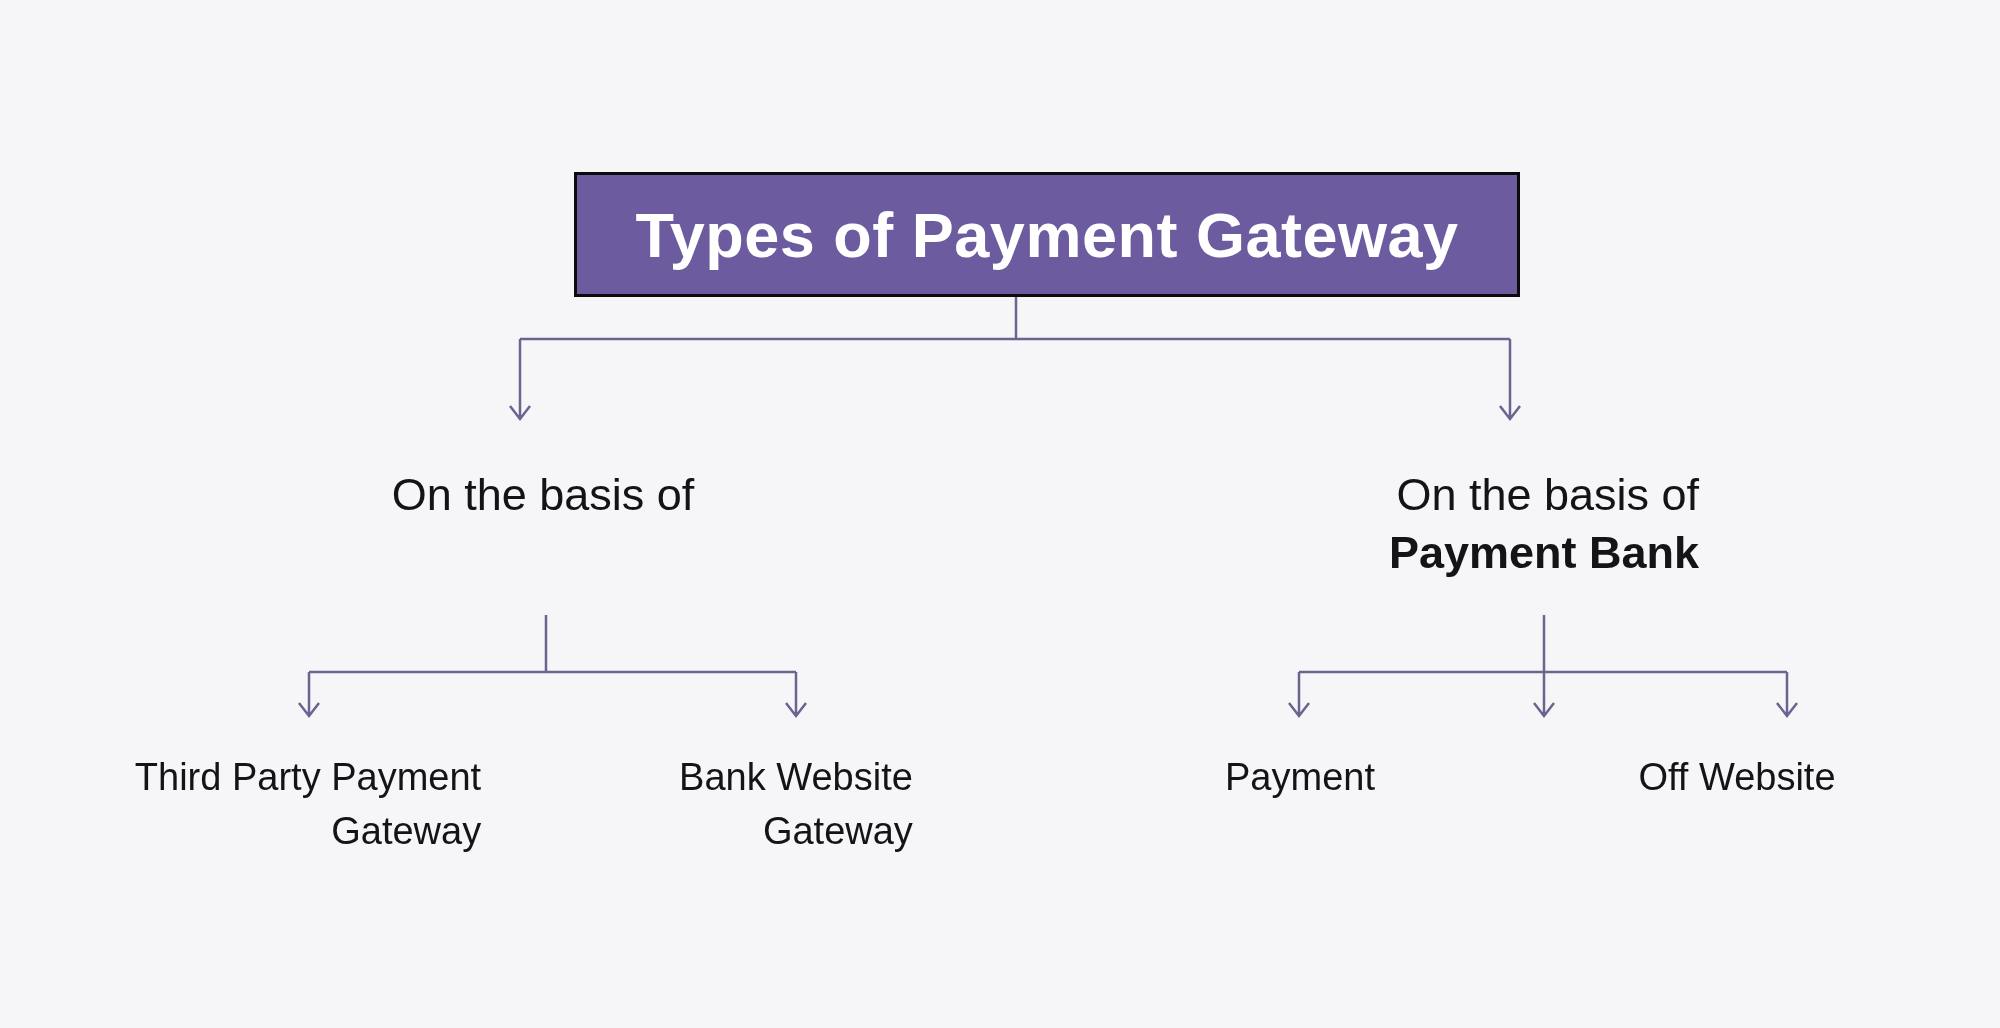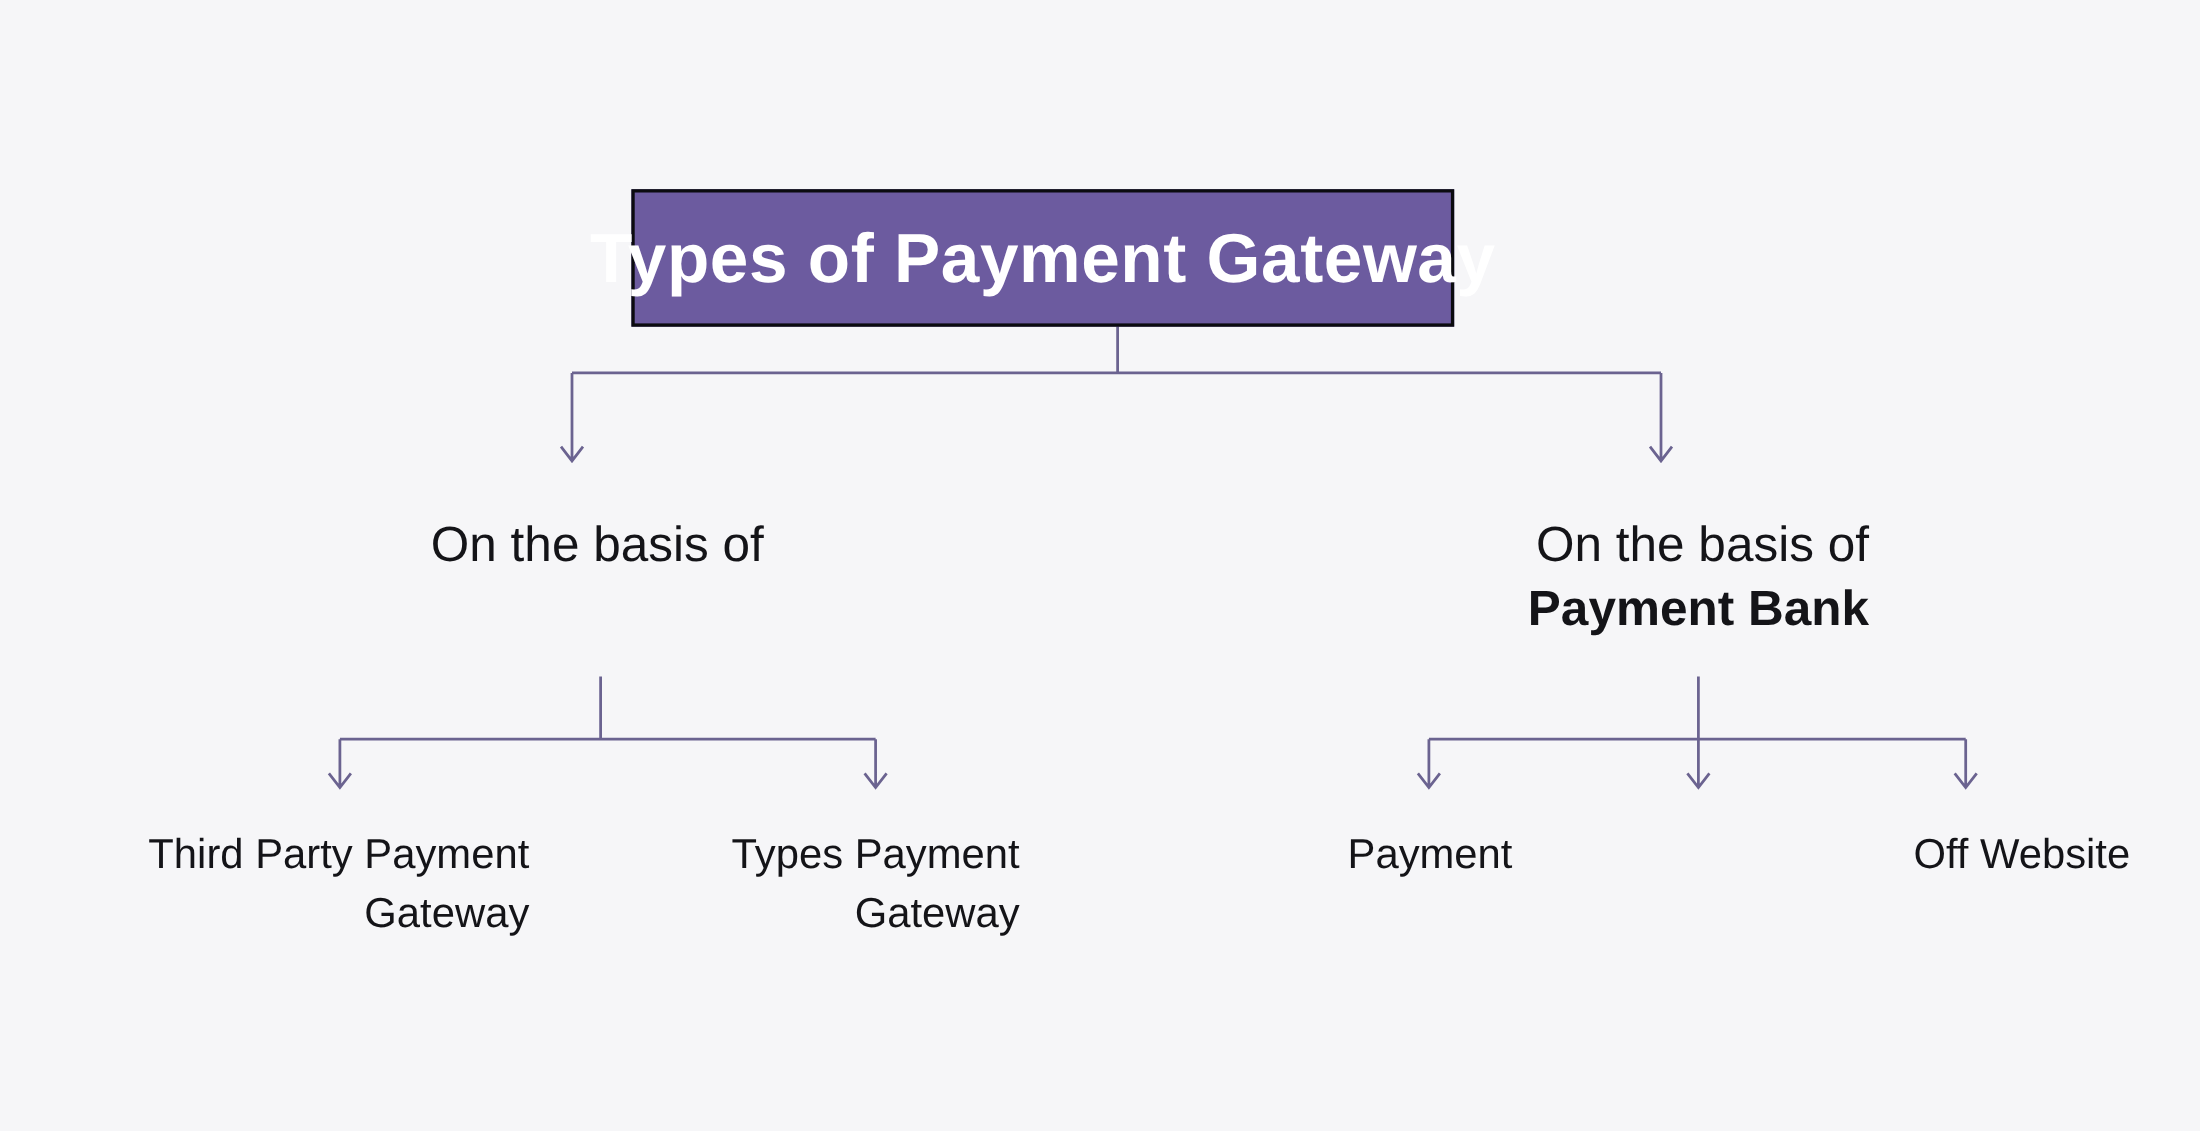--- a/index.html
+++ b/index.html
@@ -18,21 +18,21 @@
   .connectors {
     position: absolute;
     left: 0;
     top: 0;
     pointer-events: none;
   }
   .title-box {
     position: absolute;
     left: 574px;
     top: 172px;
-    width: 748px;
+    width: 946px;
     height: 125px;
     box-sizing: border-box;
     background: #6c5b9f;
     border: 3px solid #0b0b0f;
     display: flex;
     align-items: center;
     justify-content: center;
   }
   .title-box span {
     color: #ffffff;
@@ -99,26 +99,26 @@
     <div>On the basis of</div>
     <div class="strong">Payment Bank</div>
   </div>
 
   <div class="label l2" style="left:308px; top:750px;">
     <div>Third Party Payment</div>
     <div>Gateway</div>
   </div>
 
   <div class="label l2" style="left:796px; top:750px;">
-    <div>Types Payment</div>
+    <div>Bank Website</div>
     <div>Gateway</div>
   </div>
 
   <div class="label l2" style="left:1300px; top:750px;">
     <div>Payment</div>
   </div>
 
 
-  <div class="label l2" style="left:1838px; top:750px;">
+  <div class="label l2" style="left:1737px; top:750px;">
     <div>Off Website</div>
   </div>
 
 </div>
 
 </body></html>

